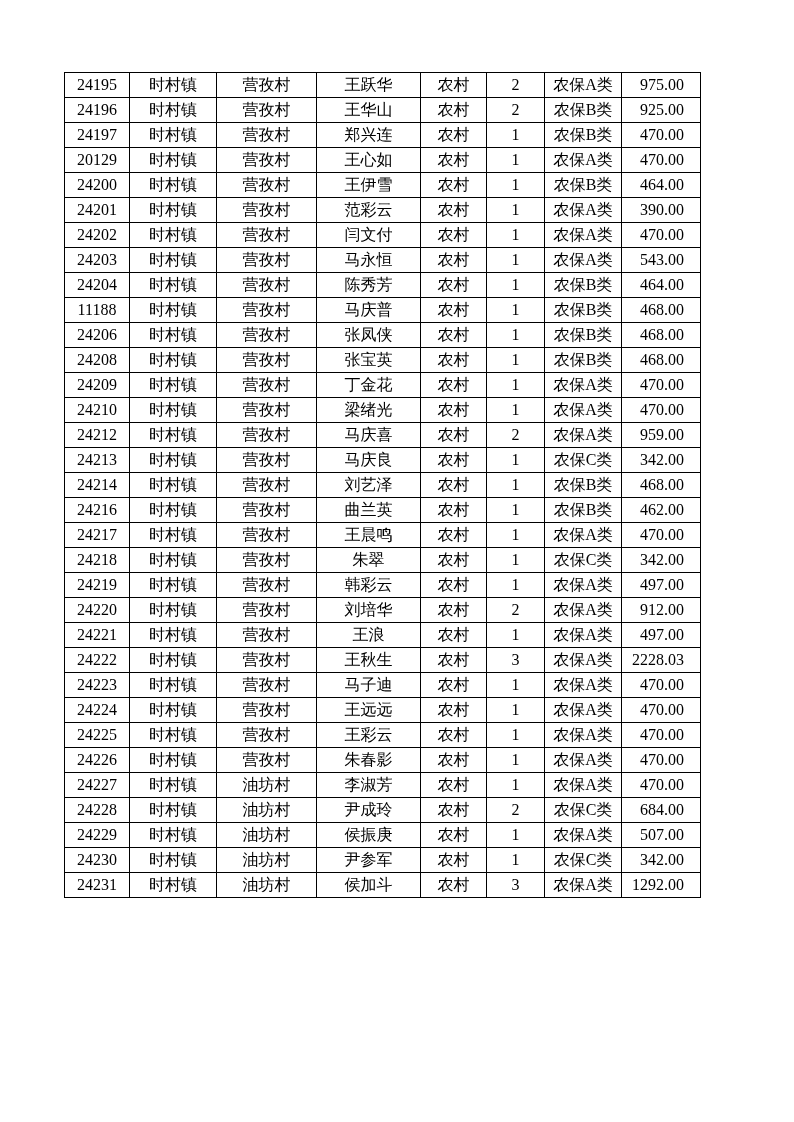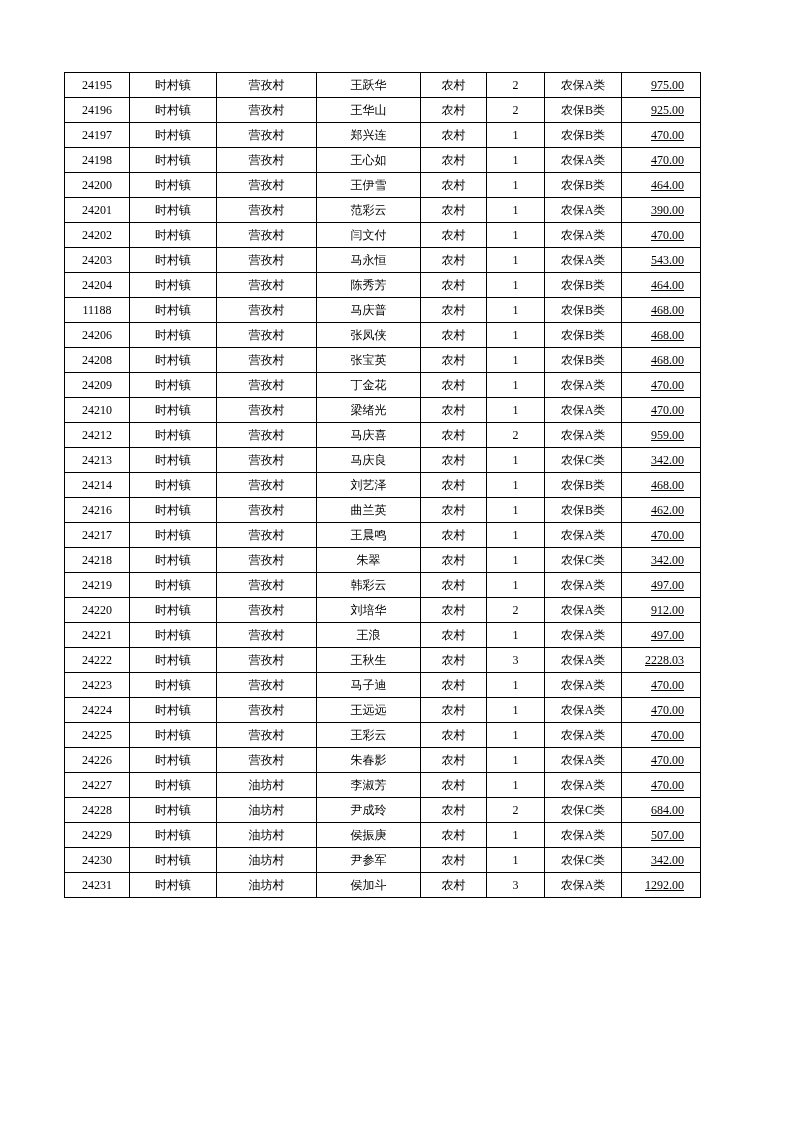--- a/index.html
+++ b/index.html
@@ -11,35 +11,34 @@
     color: #000000;
     position: relative;
     overflow: hidden;
   }
   table.records {
     position: absolute;
     left: 64px;
     top: 72px;
     border-collapse: collapse;
     table-layout: fixed;
-    font-size: 12px;
+    font-size: 16px;
   }
   table.records td {
     border: 1px solid #000000;
     height: 25px;
     padding: 0 2px;
     text-align: center;
     white-space: nowrap;
     overflow: hidden;
     box-sizing: border-box;
   }
   table.records td.col-amount {
     text-align: right;
     padding-right: 16px;
-    text-decoration: underline;
   }
 </style>
 </head>
 <body>
 
 <table class="records">
   <colgroup>
     <col style="width:65px">
     <col style="width:87px">
     <col style="width:100px">
@@ -74,21 +73,21 @@
         <td class="col-id">24197</td>
         <td class="col-town">时村镇</td>
         <td class="col-village">营孜村</td>
         <td class="col-name">郑兴连</td>
         <td class="col-type">农村</td>
         <td class="col-count">1</td>
         <td class="col-category">农保B类</td>
         <td class="col-amount">470.00</td>
       </tr>
       <tr>
-        <td class="col-id">24198</td>
+        <td class="col-id">20129</td>
         <td class="col-town">时村镇</td>
         <td class="col-village">营孜村</td>
         <td class="col-name">王心如</td>
         <td class="col-type">农村</td>
         <td class="col-count">1</td>
         <td class="col-category">农保A类</td>
         <td class="col-amount">470.00</td>
       </tr>
       <tr>
         <td class="col-id">24200</td>

